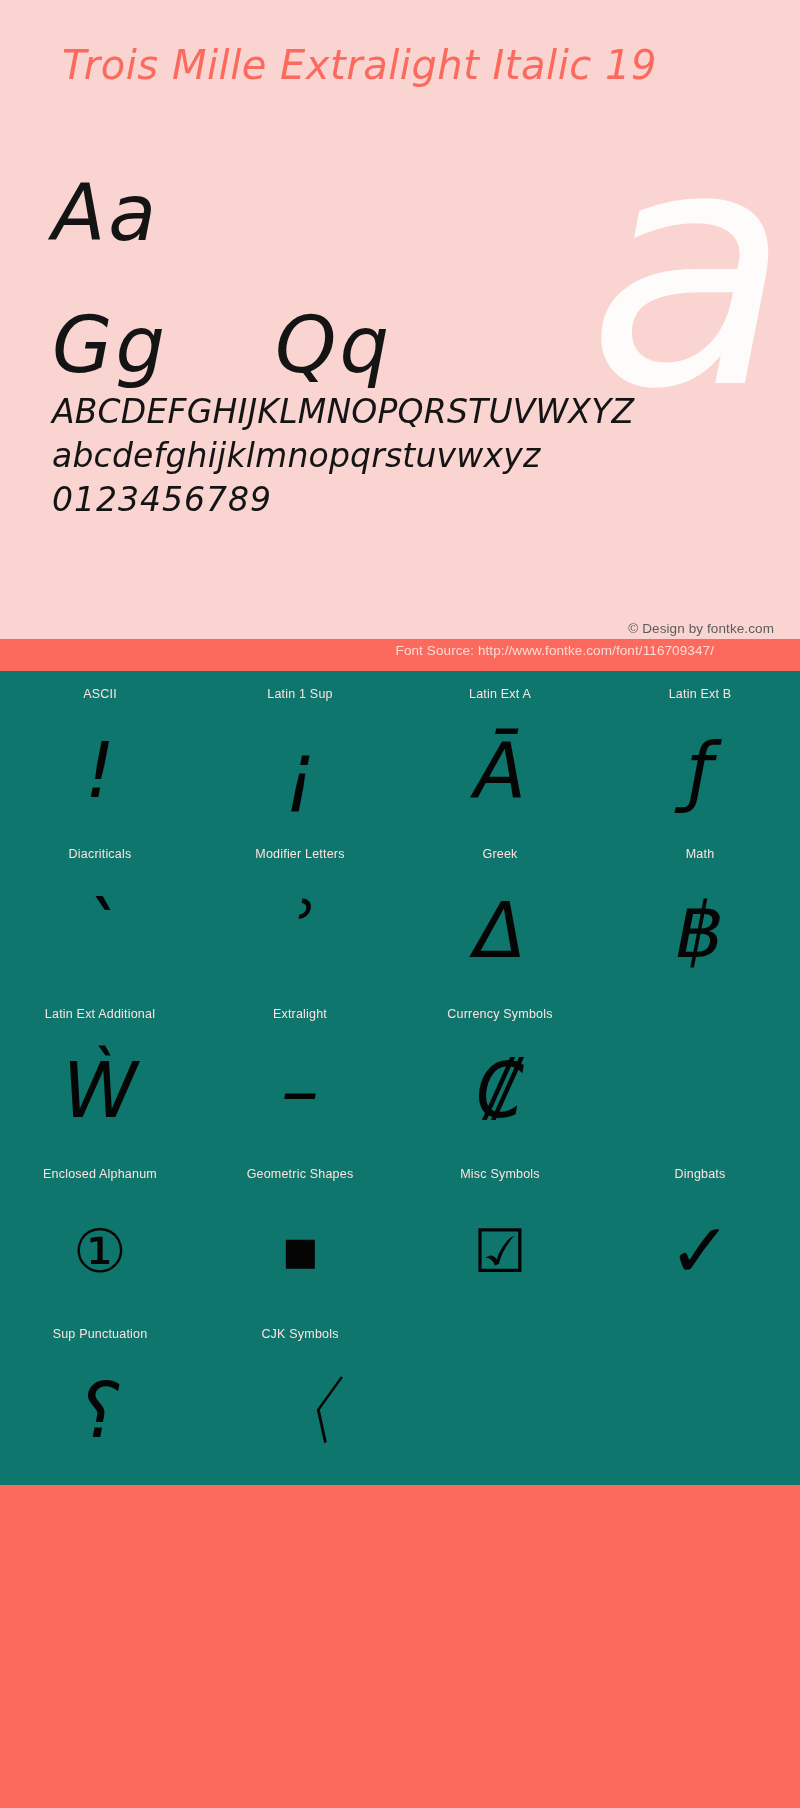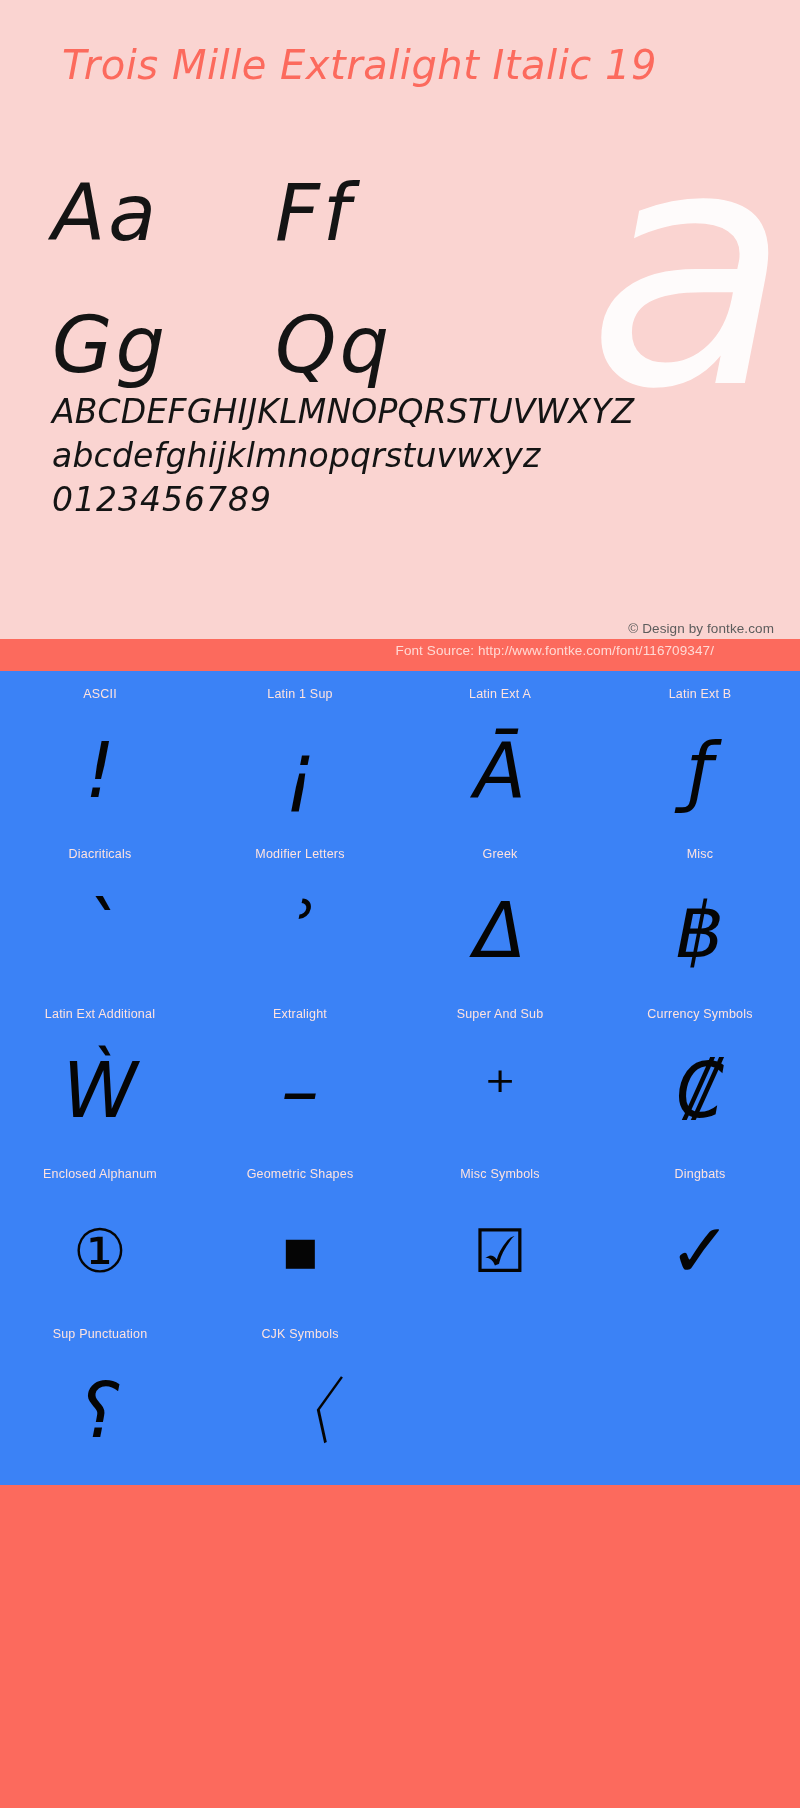--- a/index.html
+++ b/index.html
@@ -130,21 +130,21 @@
     font-size: 13.5px;
     color: #ffd9d4;
     letter-spacing: 0.1px;
     white-space: nowrap;
   }
 
   
   .blocks-area {
     position: relative;
     width: 800px;
-    background: #3b82f6;
+    background: #0f766e;
     padding-top: 14px;
   }
 
   .block-row {
     display: flex;
     width: 800px;
     height: 160px;
   }
 
   .block-cell {
@@ -192,21 +192,20 @@
 
   <div class="specimen-panel">
 
     <div class="watermark-glyph">a</div>
 
     <div class="specimen-title">Trois Mille Extralight Italic 19</div>
 
     <div class="pairs-grid">
       <div class="pair-row">
         <div class="pair-cell">Aa</div>
-        <div class="pair-cell indent">Ff</div>
       </div>
       <div class="pair-row">
         <div class="pair-cell">Gg</div>
         <div class="pair-cell indent">Qq</div>
       </div>
     </div>
 
     <div class="alphabet-block">
       <div class="alpha-line alpha-upper">ABCDEFGHIJKLMNOPQRSTUVWXYZ</div>
       <div class="alpha-line alpha-lower">abcdefghijklmnopqrstuvwxyz</div>
@@ -246,38 +245,34 @@
         </div>
         <div class="block-cell">
           <div class="block-label">Modifier Letters</div>
           <div class="block-glyph">ʾ</div>
         </div>
         <div class="block-cell">
           <div class="block-label">Greek</div>
           <div class="block-glyph">Δ</div>
         </div>
         <div class="block-cell">
-          <div class="block-label">Misc</div>
+          <div class="block-label">Math</div>
           <div class="block-glyph">฿</div>
         </div>
       </div>
       <div class="block-row">
         <div class="block-cell">
           <div class="block-label">Latin Ext Additional</div>
           <div class="block-glyph">Ẁ</div>
         </div>
         <div class="block-cell">
           <div class="block-label">Extralight</div>
           <div class="block-glyph">–</div>
         </div>
         <div class="block-cell">
-          <div class="block-label">Super And Sub</div>
-          <div class="block-glyph small">⁺</div>
-        </div>
-        <div class="block-cell">
           <div class="block-label">Currency Symbols</div>
           <div class="block-glyph">₡</div>
         </div>
       </div>
       <div class="block-row">
         <div class="block-cell">
           <div class="block-label">Enclosed Alphanum</div>
           <div class="block-glyph small upright">①</div>
         </div>
         <div class="block-cell">

